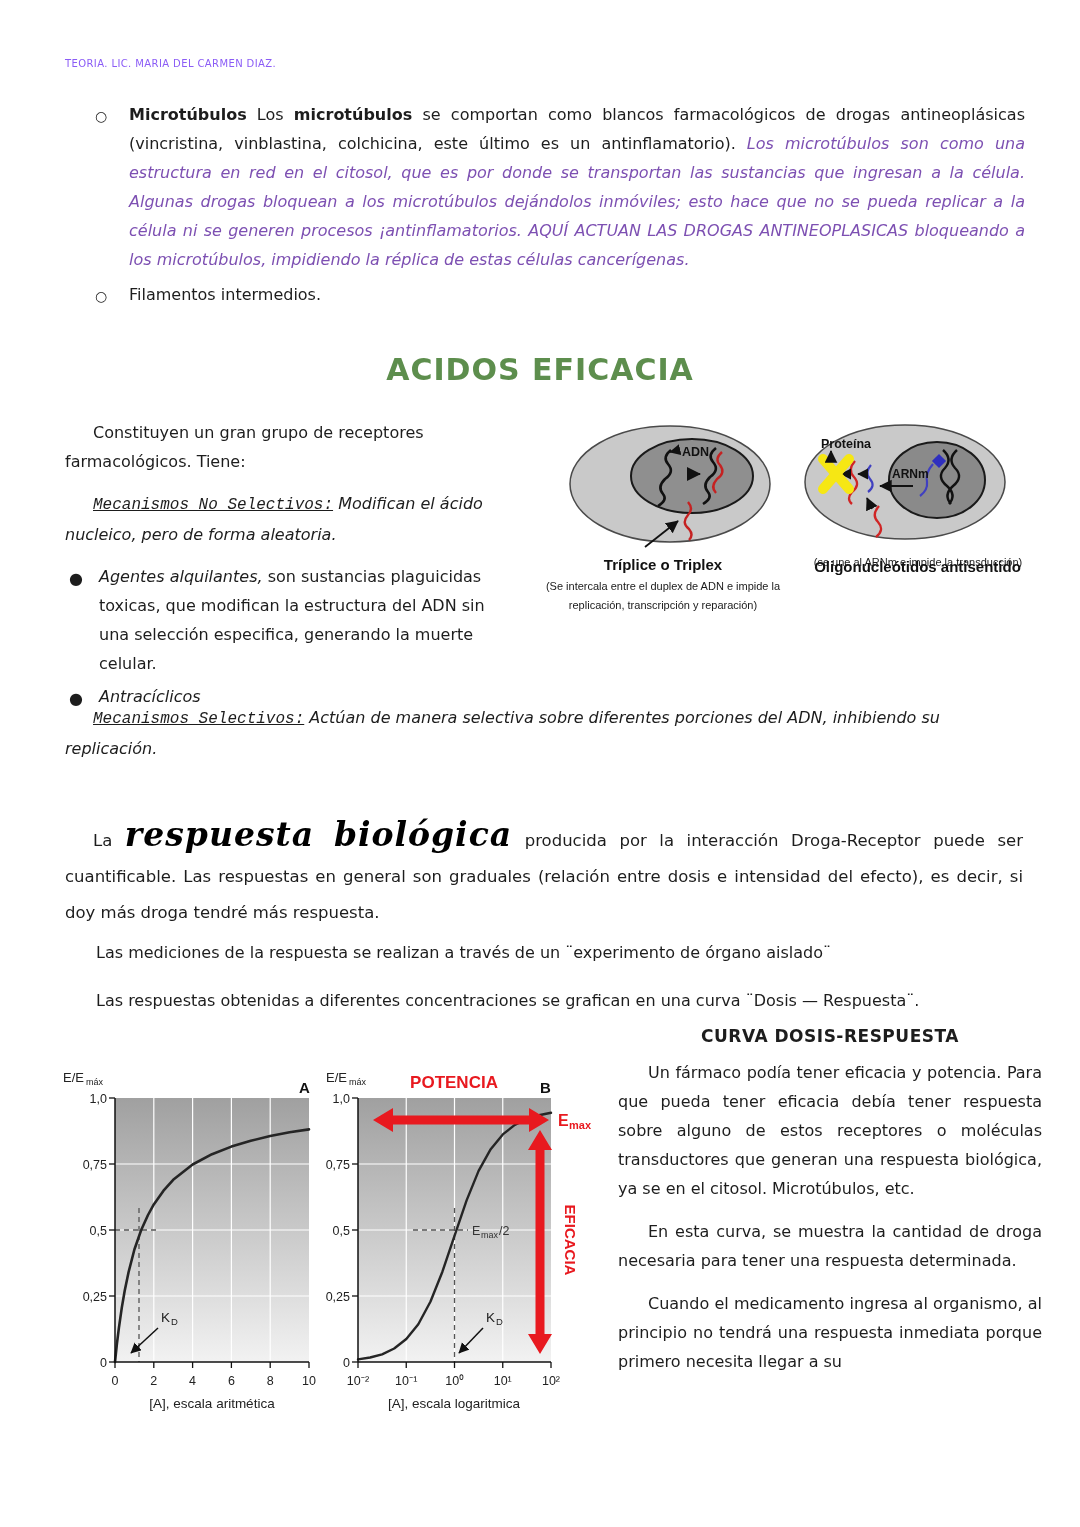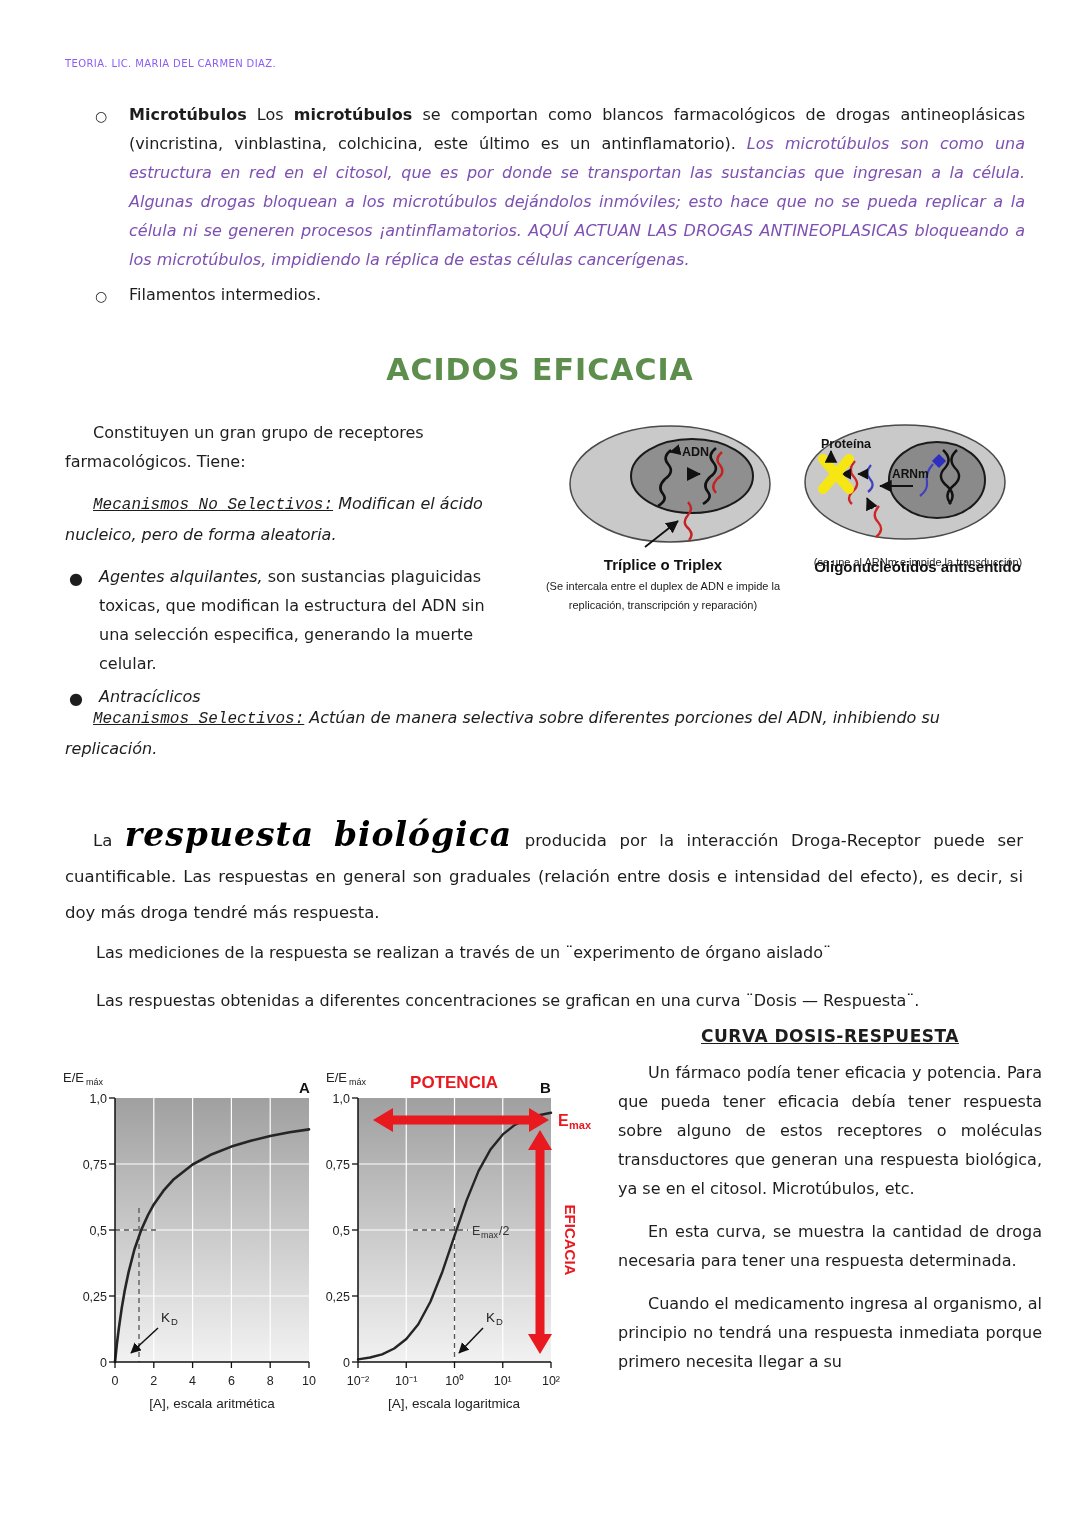--- a/index.html
+++ b/index.html
@@ -243,20 +243,20 @@
     </g>
     <text x="136" y="346" font-size="13.5" fill="#222" text-anchor="middle">[A], escala logaritmica</text>
     <text x="154" y="173" font-size="12.5" fill="#333">E</text>
     <text x="163" y="176" font-size="9" fill="#333">max</text>
     <text x="181" y="173" font-size="12.5" fill="#333">/2</text>
     <text x="168" y="260" font-size="13.5" fill="#222">K</text>
     <text x="178" y="263" font-size="9.5" fill="#222">D</text>
     <line x1="165" y1="266" x2="141" y2="291" stroke="#111" stroke-width="1.5" marker-end="url(#arB)"></line>
   </svg>
 
-  <div class="abs curve-title" style="left:618px; top:1026px; width:424px;text-decoration:underline;">CURVA DOSIS-RESPUESTA</div>
+  <div class="abs curve-title" style="left:618px; top:1026px; width:424px;">CURVA DOSIS-RESPUESTA</div>
   <div class="abs rightcol" style="left:618px; top:1058px; width:424px;">
     <p>Un fármaco podía tener eficacia y potencia. Para que pueda tener eficacia debía tener respuesta sobre alguno de estos receptores o moléculas transductores que generan una respuesta biológica, ya se en el citosol. Microtúbulos, etc.</p>
     <p>En esta curva, se muestra la cantidad de droga necesaria para tener una respuesta determinada.</p>
     <p>Cuando el medicamento ingresa al organismo, al principio no tendrá una respuesta inmediata porque primero necesita llegar a su</p>
   </div>
 
 </div>
 
 </body></html>

